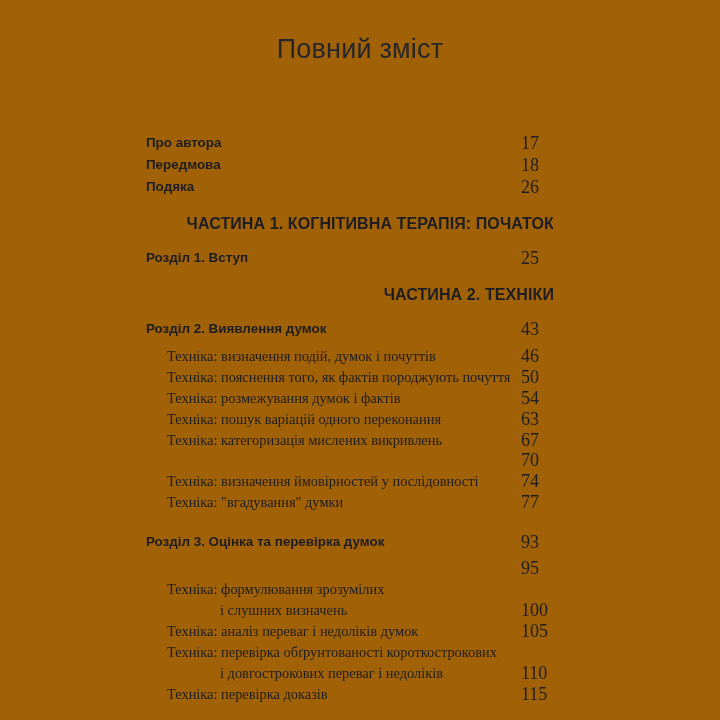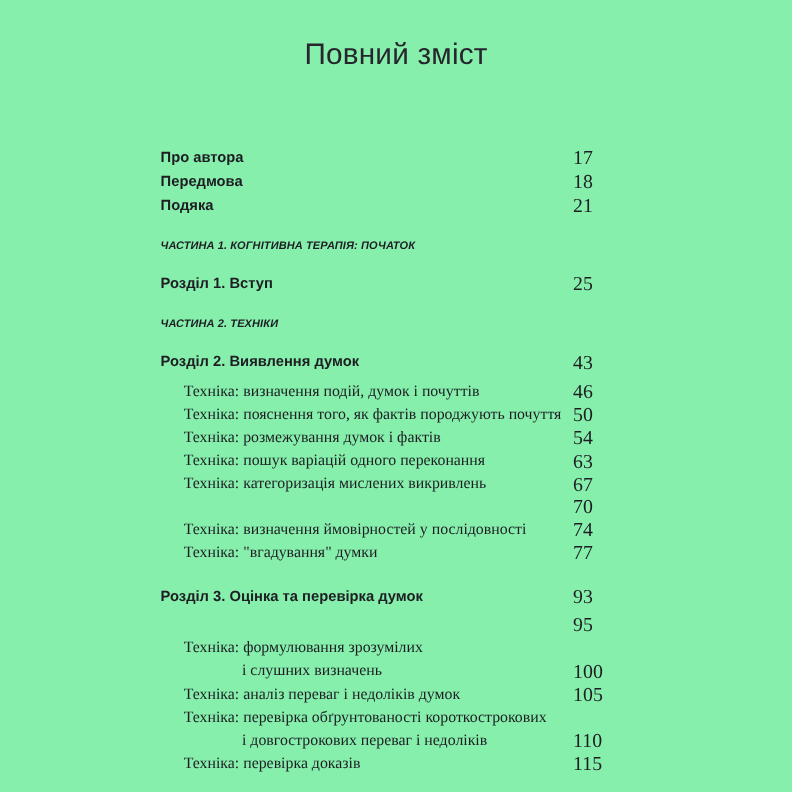--- a/index.html
+++ b/index.html
@@ -13,21 +13,21 @@
     overflow: hidden;
     font-family: "Liberation Sans", sans-serif;
     color: #1d1d23;
     -webkit-font-smoothing: antialiased;
   }
 
   .page {
     position: relative;
     width: 720px;
     height: 720px;
-    background: #86efac;
+    background: #a16207;
   }
 
   .toc-title {
     position: absolute;
     top: 34px;
     left: 0;
     width: 720px;
     text-align: center;
     font-family: "Liberation Sans", sans-serif;
     font-weight: 400;
@@ -91,45 +91,44 @@
     text-align: left;
   }
 
   .entry-main .pagenum {
     right: 21px;
   }
 
   .part-heading {
     font-family: "Liberation Sans", sans-serif;
     font-weight: bold;
-    font-size: 10px;
+    font-size: 16px;
     letter-spacing: 0.1px;
     line-height: 20px;
-    text-align: left;
+    text-align: right;
     color: #1d1d23;
     width: 408px;
-    font-style: italic;
   }
 
   .sp-6  { height: 6px; }
   .sp-13 { height: 13px; }
   .sp-16 { height: 16px; }
   .sp-18 { height: 18px; }
 </style>
 </head>
 <body>
 
 <div class="page">
 
   <div class="toc-title">Повний зміст</div>
 
   <div class="toc-body" id="toc-body">
       <div class="row entry-main"><span class="label">Про автора</span><span class="pagenum">17</span></div>
       <div class="row entry-main"><span class="label">Передмова</span><span class="pagenum">18</span></div>
-      <div class="row entry-main"><span class="label">Подяка</span><span class="pagenum">21</span></div>
+      <div class="row entry-main"><span class="label">Подяка</span><span class="pagenum">26</span></div>
       <div class="sp-16"></div>
       <div class="row part-heading"><span class="label">ЧАСТИНА 1. КОГНІТИВНА ТЕРАПІЯ: ПОЧАТОК</span></div>
       <div class="sp-13"></div>
       <div class="row entry-main"><span class="label">Розділ 1. Вступ</span><span class="pagenum">25</span></div>
       <div class="sp-16"></div>
       <div class="row part-heading"><span class="label">ЧАСТИНА 2. ТЕХНІКИ</span></div>
       <div class="sp-13"></div>
       <div class="row entry-main"><span class="label">Розділ 2. Виявлення думок</span><span class="pagenum">43</span></div>
       <div class="sp-6"></div>
       <div class="row entry-sub"><span class="label">Техніка: визначення подій, думок і почуттів</span><span class="pagenum">46</span></div>

